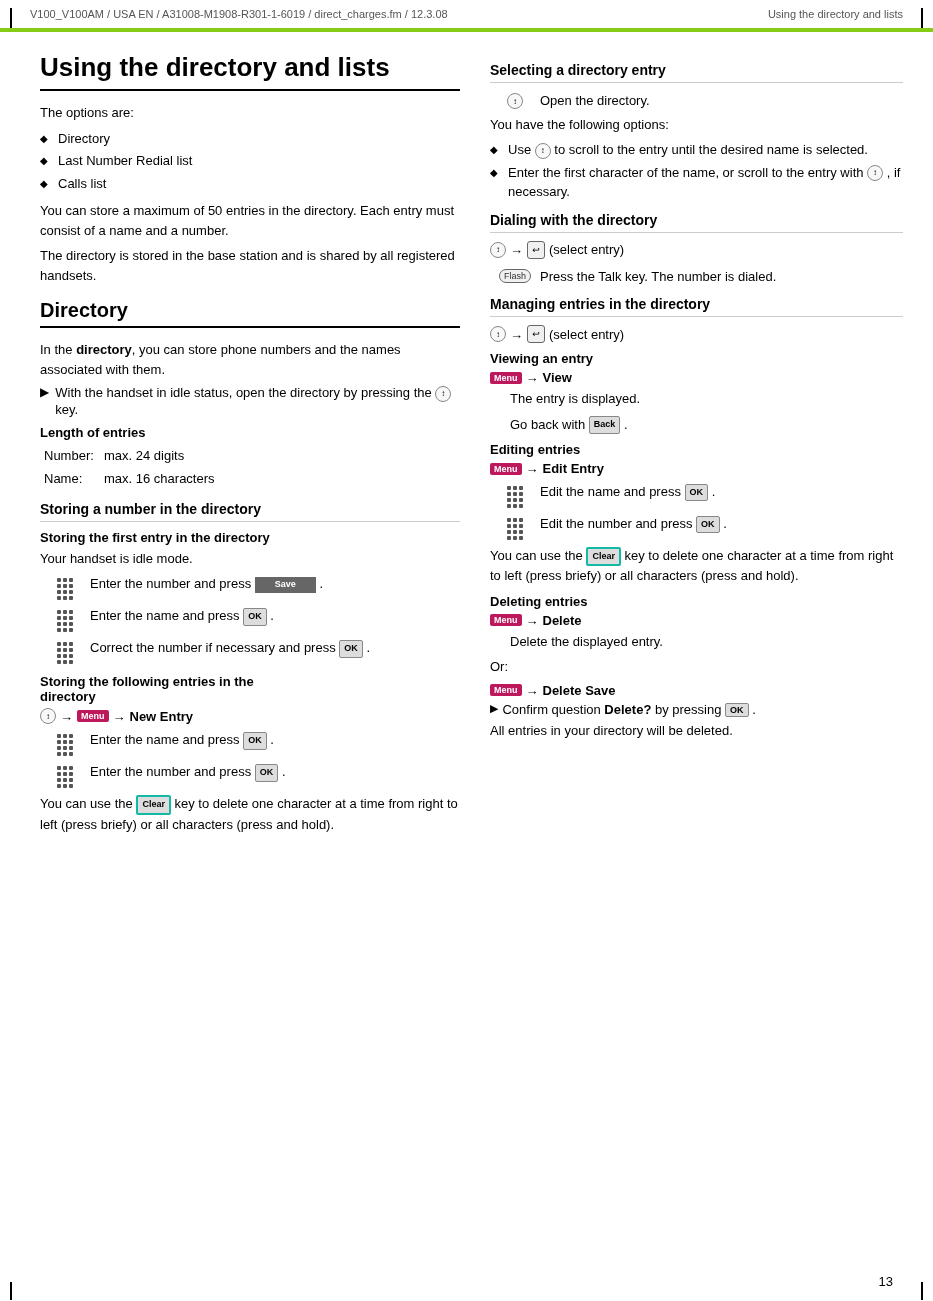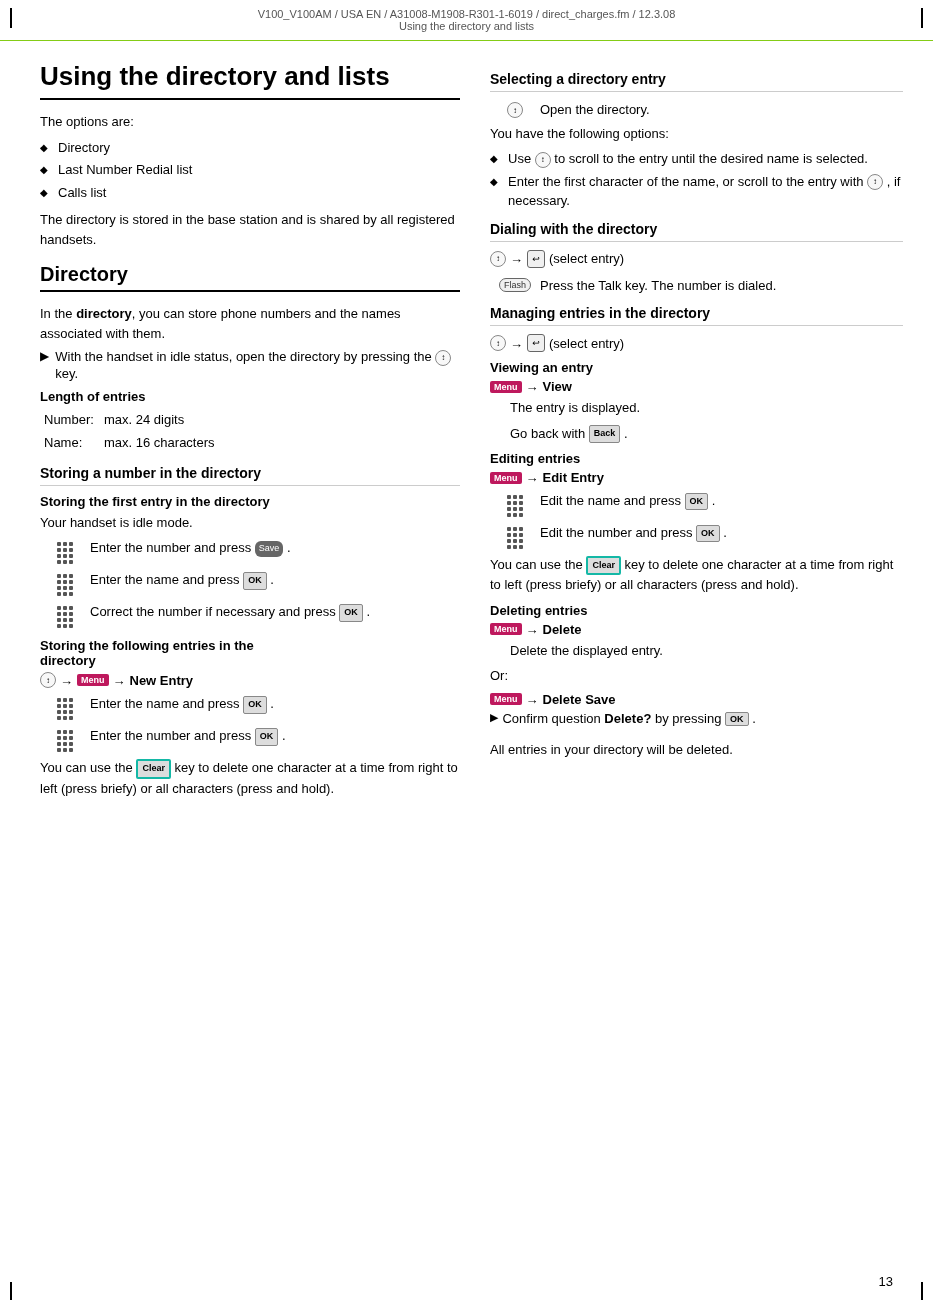--- a/index.html
+++ b/index.html
@@ -18,22 +18,21 @@
       padding: 0;
       position: relative;
     }
     .top-bar {
       display: flex;
       justify-content: space-between;
       align-items: center;
       padding: 8px 30px;
       font-size: 11px;
       color: #555;
-      border-bottom: 1px solid #84cc16;
-      flex-direction: column;
+      border-bottom: 4px solid #84cc16;
     }
     .page-marker-left {
       position: absolute;
       left: 10px;
       top: 8px;
       width: 2px;
       height: 20px;
       background: #000;
     }
     .page-marker-right {
@@ -198,23 +197,23 @@
       font-weight: bold;
       padding: 1px 4px;
       border-radius: 2px;
       vertical-align: middle;
     }
     .save-btn {
       display: inline-block;
       background: #666;
       color: #fff;
       font-size: 9px;
-      font-weight: normal;
-      padding: 1px 4px;
-      border-radius: 6px;
+      font-weight: bold;
+      padding: 1px 20px;
+      border-radius: 0;
       vertical-align: middle;
     }
     .ok-btn {
       display: inline-block;
       border: 1px solid #888;
       background: #ddd;
       color: #000;
       font-size: 9px;
       font-weight: bold;
       padding: 1px 4px;
@@ -274,20 +273,21 @@
 
       <h1 class="page-title">Using the directory and lists</h1>
       <hr class="title-divider">
 
       <p>The options are:</p>
       <ul class="diamond-list">
         <li>Directory</li>
         <li>Last Number Redial list</li>
         <li>Calls list</li>
       </ul>
+      <p>You can store a maximum of 50 entries in the directory. Each entry must consist of a name and a number.</p>
       <p>The directory is stored in the base station and is shared by all registered handsets.</p>
 
       <h2 class="section-heading">Directory</h2>
       <hr class="title-divider">
 
       <p>
         <span>In the </span><span class="bold">directory</span><span>, you can store phone numbers and the names associated with them.</span>
       </p>
 
       <div class="action-row">
@@ -591,21 +591,21 @@
         <span class="bold">Delete Save</span>
       </div>
 
       <div class="action-row">
         <span style="font-size:11px; margin-right:4px;">▶</span>
         <span>
           Confirm question <span class="bold">Delete?</span> by pressing <span class="ok-btn">OK</span> .
         </span>
       </div>
 
-      <p style="margin-top:14px;">All entries in your directory will be deleted.</p>
+      <p style="margin-top:4px;">All entries in your directory will be deleted.</p>
 
     </div>
 
   </div>
 
   <div class="page-number">13</div>
 
   <div class="bottom-bar">
     <div class="bottom-mark"></div>
     <div class="bottom-mark"></div>

